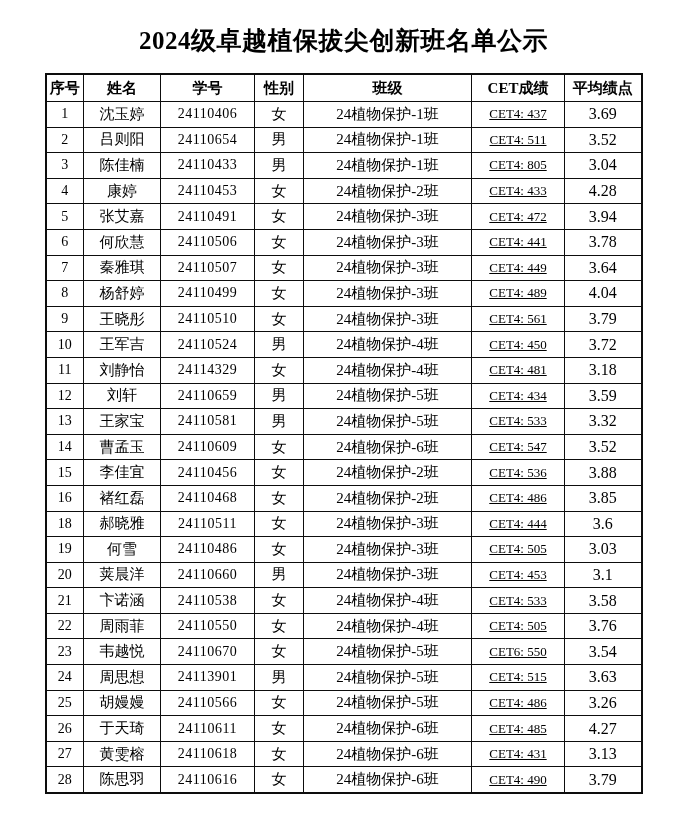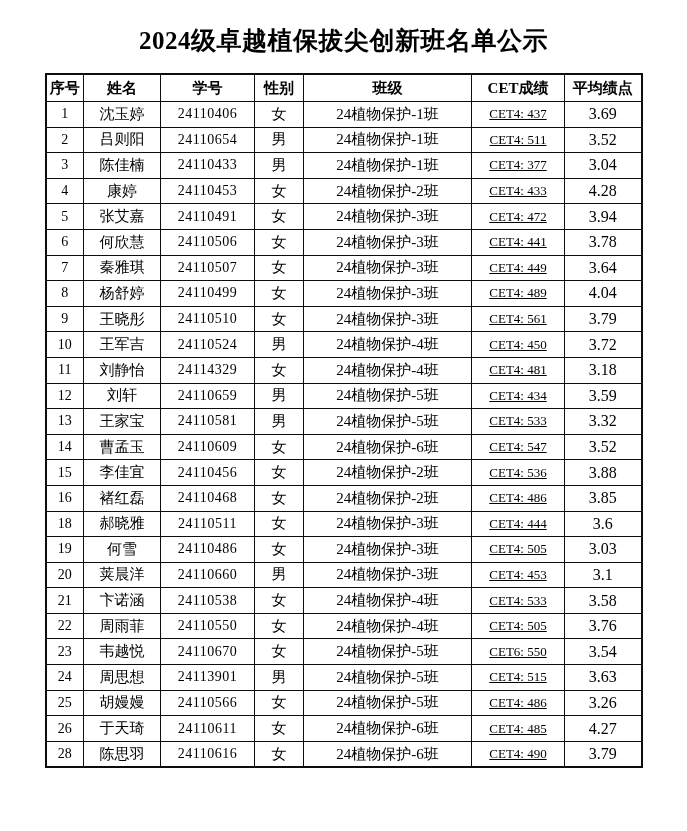--- a/index.html
+++ b/index.html
@@ -107,21 +107,21 @@
           <td class="col-class">24植物保护-1班</td>
           <td class="col-cet">CET4: 511</td>
           <td class="col-gpa">3.52</td>
         </tr>
         <tr>
           <td class="col-no">3</td>
           <td class="col-name">陈佳楠</td>
           <td class="col-id">24110433</td>
           <td class="col-gender">男</td>
           <td class="col-class">24植物保护-1班</td>
-          <td class="col-cet">CET4: 377</td>
+          <td class="col-cet">CET4: 805</td>
           <td class="col-gpa">3.04</td>
         </tr>
         <tr>
           <td class="col-no">4</td>
           <td class="col-name">康婷</td>
           <td class="col-id">24110453</td>
           <td class="col-gender">女</td>
           <td class="col-class">24植物保护-2班</td>
           <td class="col-cet">CET4: 433</td>
           <td class="col-gpa">4.28</td>
@@ -307,20 +307,29 @@
           <td class="col-gpa">3.26</td>
         </tr>
         <tr>
           <td class="col-no">26</td>
           <td class="col-name">于天琦</td>
           <td class="col-id">24110611</td>
           <td class="col-gender">女</td>
           <td class="col-class">24植物保护-6班</td>
           <td class="col-cet">CET4: 485</td>
           <td class="col-gpa">4.27</td>
+        </tr>
+        <tr>
+          <td class="col-no">27</td>
+          <td class="col-name">黄雯榕</td>
+          <td class="col-id">24110618</td>
+          <td class="col-gender">女</td>
+          <td class="col-class">24植物保护-6班</td>
+          <td class="col-cet">CET4: 431</td>
+          <td class="col-gpa">3.13</td>
         </tr>
         <tr>
           <td class="col-no">28</td>
           <td class="col-name">陈思羽</td>
           <td class="col-id">24110616</td>
           <td class="col-gender">女</td>
           <td class="col-class">24植物保护-6班</td>
           <td class="col-cet">CET4: 490</td>
           <td class="col-gpa">3.79</td>
         </tr>

